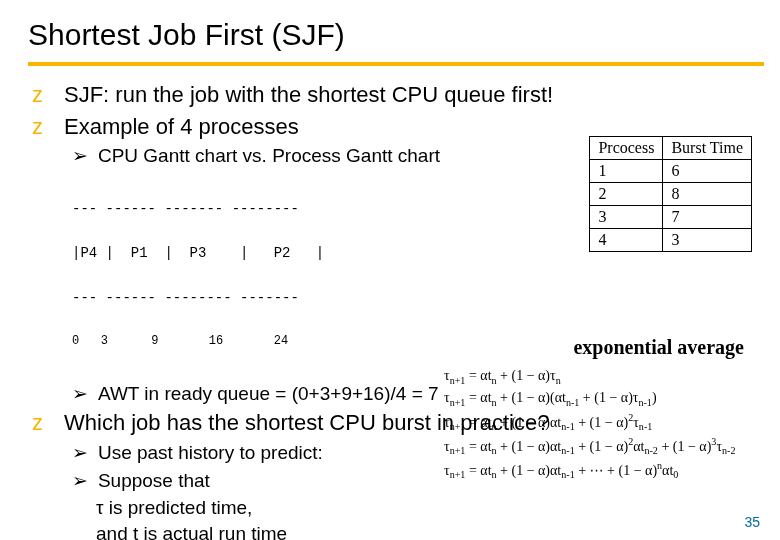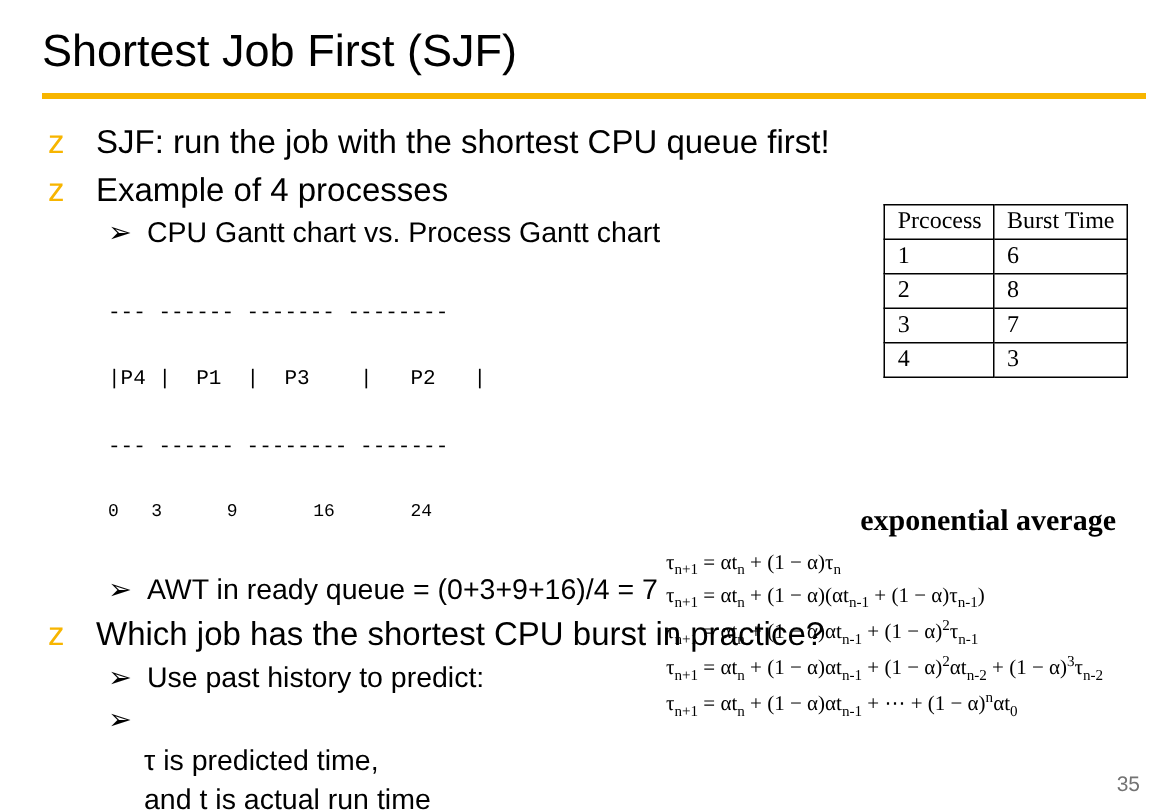--- a/index.html
+++ b/index.html
@@ -116,21 +116,21 @@
     text-align: left;
   }
   .tau-block div { white-space: nowrap; overflow: hidden; }
 
   
   .pageno {
     position: absolute;
     bottom: 10px;
     right: 20px;
     font-size: 14px;
-    color: #737373;
+    color: #0369a1;
   }
 
   sub { font-size: 0.72em; }
   sup { font-size: 0.72em; }
 </style>
 </head>
 <body>
 
 <div class="slide">
 
@@ -169,20 +169,21 @@
     <span>Which job has the shortest CPU burst in practice?</span>
   </div>
 
   <div class="bullet2">
     <span class="sym">➢</span>
     <span>Use past history to predict:</span>
   </div>
 
   <div class="bullet2">
     <span class="sym">➢</span>
+    <span>Suppose that</span>
   </div>
   <div class="bullet3lines">τ is predicted time,</div>
   <div class="bullet3lines">and t is actual run time</div>
 
   <table class="burst-table">
     <tbody>
         <tr>
       <th>Prcocess</th>
       <th>Burst Time</th>
     </tr>

